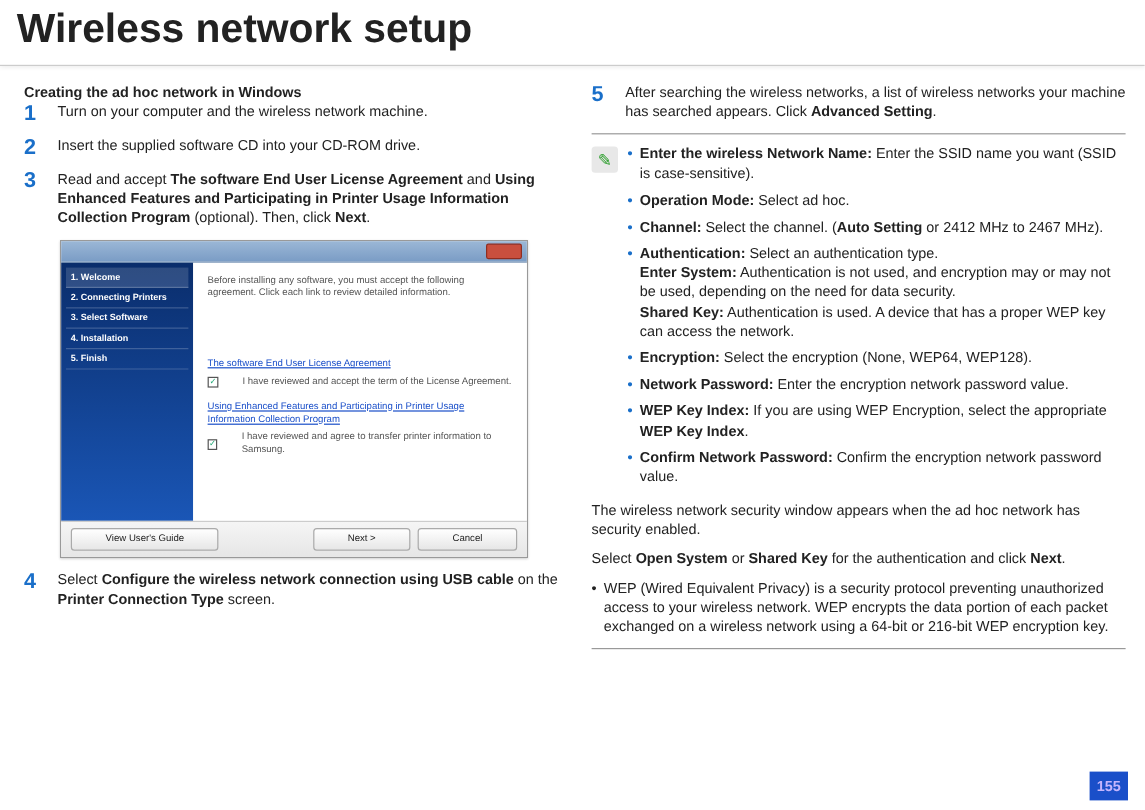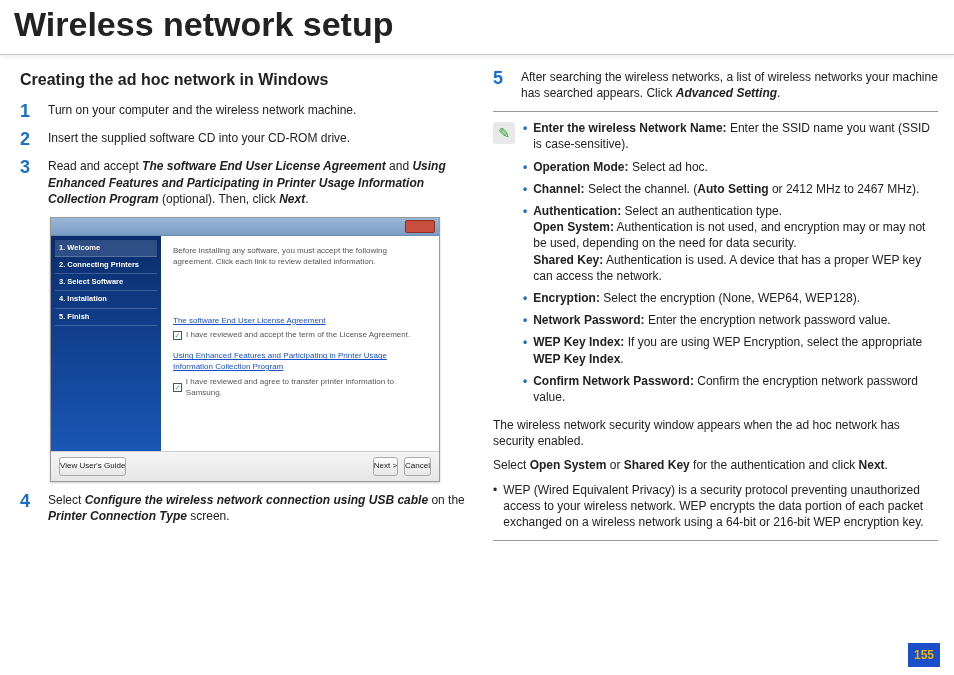--- a/index.html
+++ b/index.html
@@ -22,31 +22,31 @@
     margin-bottom: 14px;
   }
   .cols {
     display: flex;
     gap: 28px;
     padding: 0 16px 0 20px;
   }
   .col { flex: 1 1 50%; }
   .section-head {
     font-weight: 700;
-    font-size: 16px;
-    margin-bottom: 12px;
+    font-size: 12px;
+    margin-bottom: 0;
   }
   .step { display: flex; gap: 12px; margin-bottom: 10px; }
   .stepnum {
     font-size: 18px; font-weight: 700; color: #1a6fc9;
     min-width: 16px;
     line-height: 1;
   }
   .steptext { flex: 1; }
-  .steptext b { font-weight: 700; font-style: italic; }
+  .steptext b { font-weight: 700; }
   .screenshot {
     margin: 6px 0 10px 30px;
     width: 390px; height: 265px;
     border: 1px solid #999;
     display: flex; position: relative;
     background:#fff;
     box-shadow: 0 1px 2px rgba(0,0,0,0.2);
   }
   .shot-top {
     position:absolute; top:0; left:0; right:0; height:18px;
@@ -66,31 +66,31 @@
     color:#fff; font-size:7.5px; font-weight:700;
     padding:3px 4px; border-bottom: 1px solid rgba(255,255,255,0.2);
     white-space: nowrap; overflow:hidden;
   }
   .shot-main {
     position:absolute; left:110px; right:0; top:18px; bottom:30px;
     background:#fff; padding:10px 12px; font-size:8px; color:#555;
   }
   .shot-main .intro { margin-bottom:48px; }
   .shot-main .lnk { color:#1a4fc9; text-decoration:underline; display:block; margin:10px 0 4px; font-size:8px;}
-  .shot-main .chk { display:flex; align-items:center; gap:4px; margin-bottom:4px;}
+  .shot-main .chk { display:flex; align-items:center; gap:20px; margin-bottom:4px;}
   .shot-main .chk .box { width:9px; height:9px; border:1px solid #555; display:flex; align-items:center; justify-content:center; font-size:7px; color:#2a7; }
   .shot-bottom {
     position:absolute; left:0; right:0; bottom:0; height:30px;
     background: linear-gradient(#f5f5f5,#e6e6e6);
     display:flex; align-items:center; padding:0 8px; gap:6px;
     border-top:1px solid #ccc;
   }
   .shot-btn {
     font-size:8px; border:1px solid #aaa; border-radius:3px;
-    background: linear-gradient(#fff,#e6e6e6); padding:3px 0;
+    background: linear-gradient(#fff,#e6e6e6); padding:3px 28px;
   }
   .hr-sep { border: none; border-top:1px solid #999; margin:10px 0 8px; }
   .notebox { display:flex; gap:8px; }
   .note-icon {
     width:22px; height:22px; border-radius:3px; background:#e8e8e8;
     display:flex; align-items:center; justify-content:center;
     font-size:14px; color:#2a9d2a; flex:0 0 22px; margin-top:2px;
   }
   .notebox ul { list-style:none; padding:0; flex:1;}
   .notebox li { display:flex; gap:6px; margin-bottom:6px; line-height:1.35;}
@@ -101,21 +101,21 @@
   .plain-bullets { list-style:none; padding:0; margin-left:0;}
   .plain-bullets li { display:flex; gap:6px; }
   .plain-bullets li::before { content:"•"; }
   .footer {
     position:absolute; bottom:8px; right:14px;
     display:flex; align-items:center; gap:8px;
     font-size:11px;
   }
   .footer .chap { color:#1a4fc9; font-weight:700; }
   .footer .pagenum {
-    background:#1a4fc9; color:#eab308; font-weight:700;
+    background:#1a4fc9; color:#c4b5fd; font-weight:700;
     padding:4px 6px; font-size:12px;
   }
 </style>
 </head>
 <body>
 
 <div class="page-title">Wireless network setup</div>
 
 <div class="cols">
 
@@ -197,21 +197,21 @@
           </li>
         <li>
             <div><b>Operation Mode:</b><span> Select ad hoc.</span></div>
           </li>
         <li>
             <div><b>Channel:</b><span> Select the channel. (</span><b>Auto Setting</b><span> or 2412 MHz to 2467 MHz).</span></div>
           </li>
         <li>
             <div>
           <b>Authentication:</b><span> Select an authentication type.</span><br>
-          <b>Open System:</b><span> Authentication is not used, and encryption may or may not be used, depending on the need for data security.</span><br>
+          <b>Enter System:</b><span> Authentication is not used, and encryption may or may not be used, depending on the need for data security.</span><br>
           <b>Shared Key:</b><span> Authentication is used. A device that has a proper WEP key can access the network.</span>
         </div>
           </li>
         <li>
             <div><b>Encryption:</b><span> Select the encryption (None, WEP64, WEP128).</span></div>
           </li>
         <li>
             <div><b>Network Password:</b><span> Enter the encryption network password value.</span></div>
           </li>
         <li>

